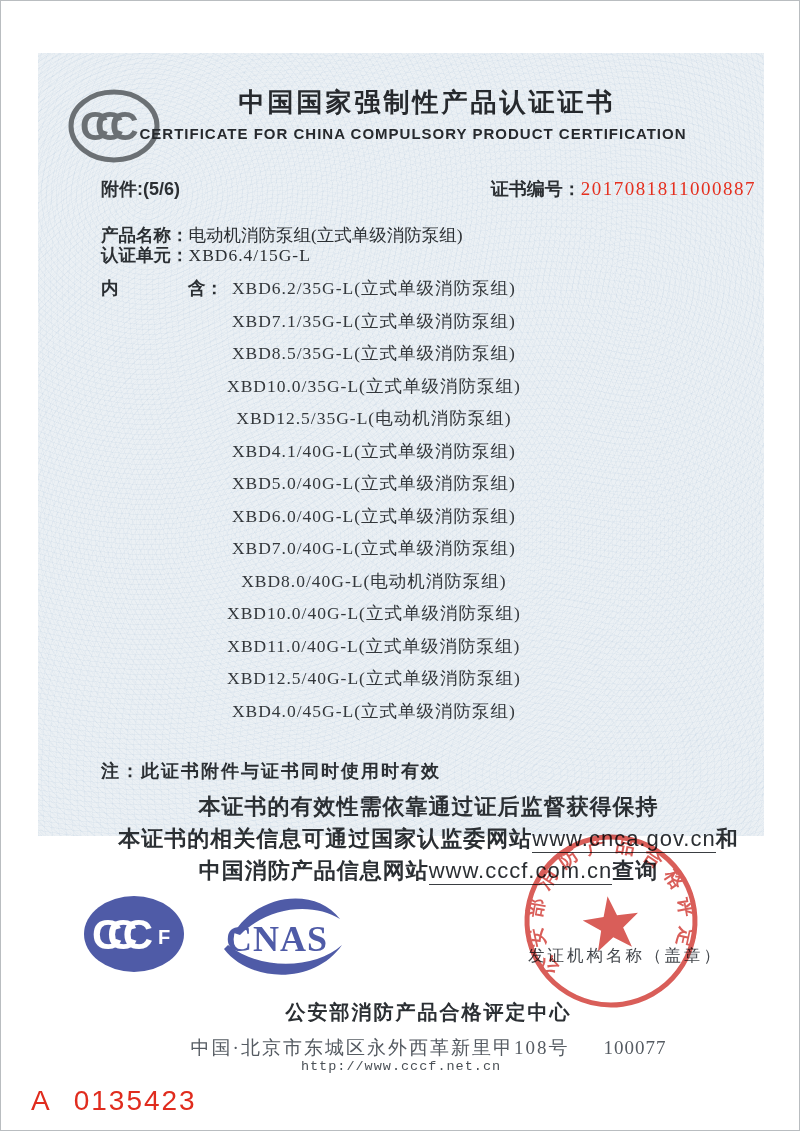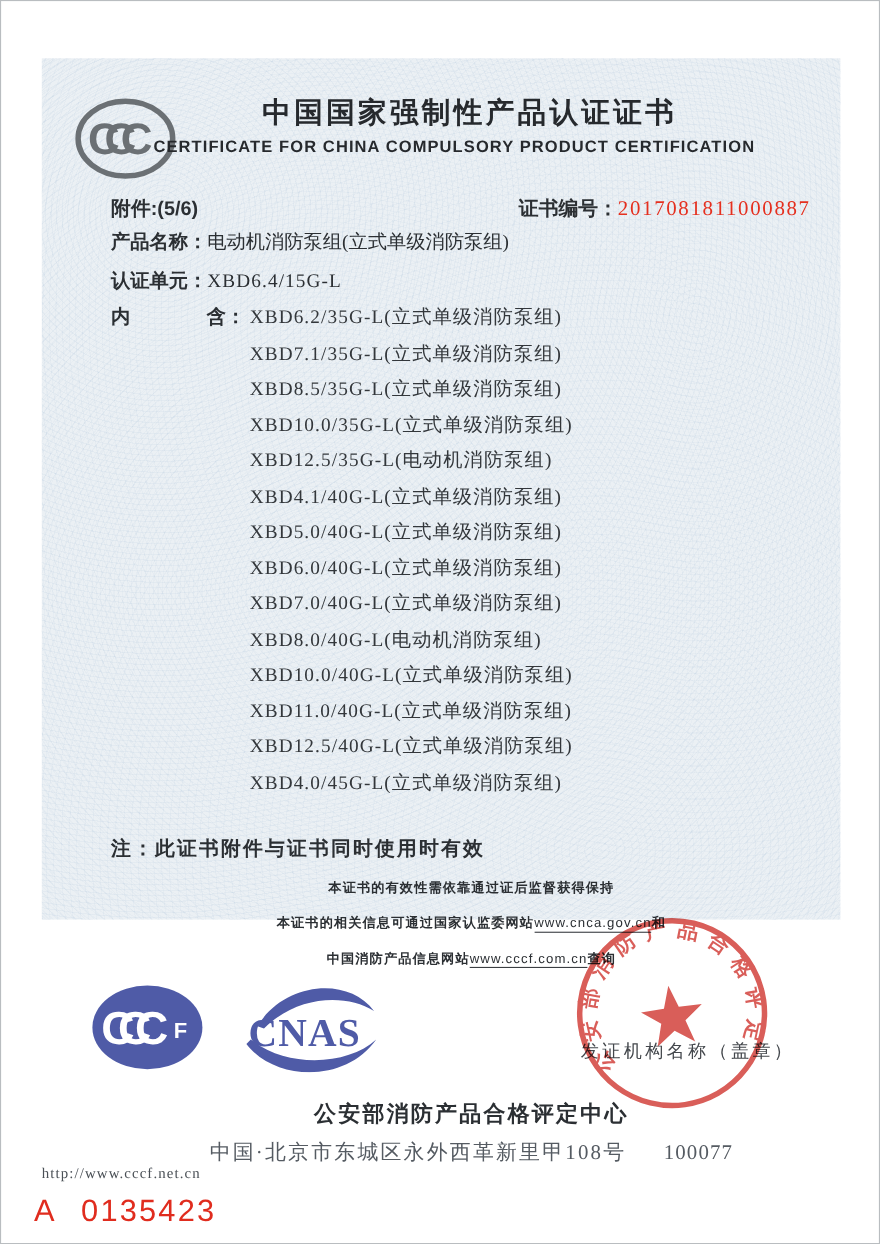--- a/index.html
+++ b/index.html
@@ -27,46 +27,46 @@
     left:0;top:32px;width:100%;padding-left:52px;box-sizing:border-box;
     text-align:center;font-family:"Liberation Sans",sans-serif;
     font-size:26px;font-weight:bold;color:#26292d;letter-spacing:3px;
   }
   .title-en{
     left:0;top:72px;width:100%;padding-left:24px;box-sizing:border-box;
     text-align:center;font-family:"Liberation Sans",sans-serif;
     font-size:15px;font-weight:bold;color:#26292d;letter-spacing:1px;
   }
   .meta-row{
-    left:63px;right:27px;top:124px;display:flex;justify-content:space-between;
+    left:63px;right:8px;top:124px;display:flex;justify-content:space-between;
     font-size:18px;color:#2b2f33;
   }
   .attachment{font-family:"Liberation Sans",sans-serif;font-weight:bold;}
   .certno-label{font-family:"Liberation Sans",sans-serif;font-weight:bold;}
   .certno-value{font-family:"Liberation Serif",serif;letter-spacing:1.5px;font-size:19px;}
   .field{left:63px;font-size:17.5px;color:#2b2f33;}
   .field .lbl{font-family:"Liberation Sans",sans-serif;font-weight:bold;}
-  .field-product{top:154px;}
+  .field-product{top:170px;}
   .field-unit{top:190px;}
   .contains{left:63px;top:219px;display:flex;font-size:17.5px;color:#33373b;}
   .contains .lbl-spread{
     width:122px;display:flex;justify-content:space-between;
     font-family:"Liberation Sans",sans-serif;font-weight:bold;color:#2b2f33;
     line-height:32.5px;flex-shrink:0;
   }
-  .contains .items{margin-left:4px;}
+  .contains .items{margin-left:4px;text-align:center;}
   .contains .items div{line-height:32.5px;letter-spacing:1px;}
   .note-line{
     left:63px;top:706px;font-size:18px;color:#2b2f33;
     font-family:"Liberation Sans",sans-serif;font-weight:bold;letter-spacing:2px;
   }
   .statements{
     left:0;top:738px;width:100%;padding-left:55px;box-sizing:border-box;
     text-align:center;font-family:"Liberation Sans",sans-serif;font-weight:bold;
-    font-size:12px;color:#2b2f33;line-height:32px;letter-spacing:1px;
+    font-size:22px;color:#2b2f33;line-height:32px;letter-spacing:1px;
   }
   .statements .url{
     font-family:"Liberation Sans",sans-serif;font-weight:normal;
     border-bottom:1.5px solid #3a3e42;padding-bottom:1px;
   }
   .logos-row{left:44px;top:840px;display:flex;align-items:center;}
   .cccf-logo{width:104px;height:80px;}
   .cnas-logo{width:128px;height:82px;margin-left:32px;}
   .accreditation{
     margin-left:18px;font-family:"Liberation Sans",sans-serif;
@@ -84,22 +84,22 @@
     left:0;top:946px;width:100%;padding-left:55px;box-sizing:border-box;text-align:center;
     font-family:"Liberation Sans",sans-serif;font-weight:bold;
     font-size:20px;color:#2b2f33;letter-spacing:2px;
   }
   .org-address{
     left:0;top:982px;width:100%;padding-left:55px;box-sizing:border-box;text-align:center;
     font-size:19px;color:#555b62;letter-spacing:2px;
   }
   .org-address .postcode{margin-left:34px;letter-spacing:1px;}
   .org-url{
-    left:0;top:1006px;width:100%;box-sizing:border-box;
-    font-size:13.5px;color:#4a5056;letter-spacing:1px;
+    left:0;top:1006px;width:100%;box-sizing:border-box;text-align:center;
+    font-size:13.5px;color:#4a5056;letter-spacing:1px;font-family:Liberation Mono, monospace;
   }
   .serial{
     left:30px;top:1084px;font-family:"Liberation Sans",sans-serif;
     font-size:28px;color:#e02c1e;letter-spacing:2px;
   }
   .serial .num{margin-left:22px;}
 </style>
 </head>
 <body>
 

